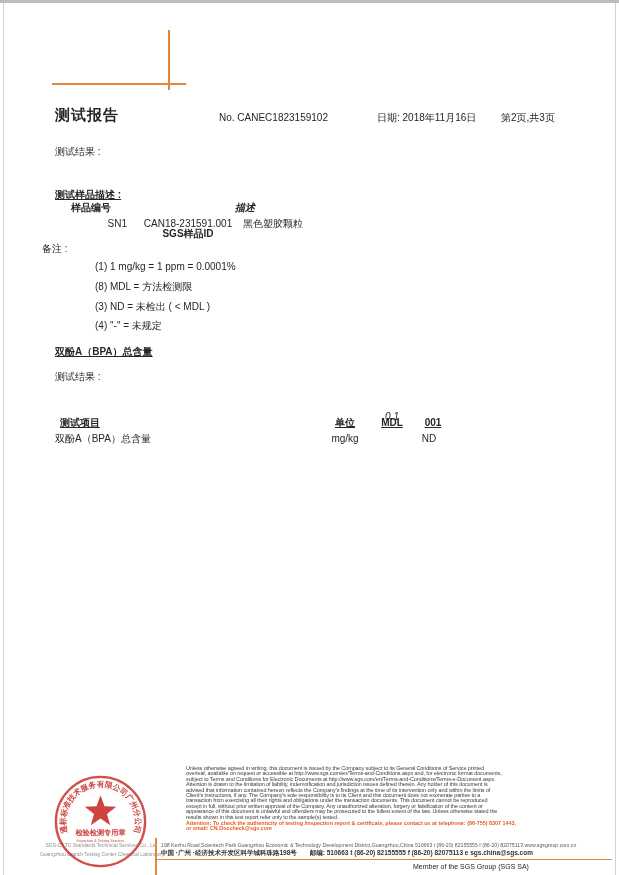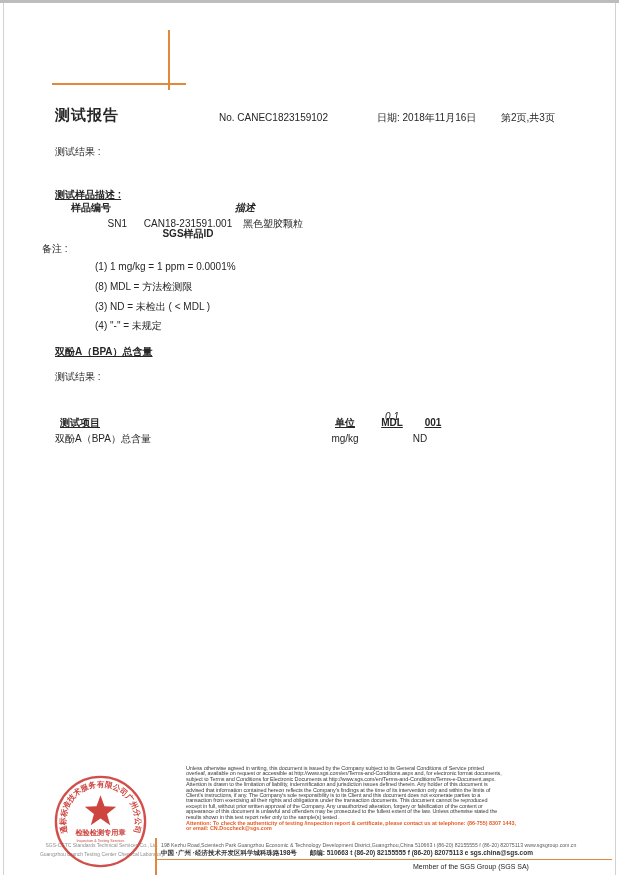--- a/index.html
+++ b/index.html
@@ -61,21 +61,21 @@
   <div class="abs t10" style="left:55px;top:371px;">测试结果 :</div>
 
   <div class="abs t10 b u" style="left:60px;top:417px;">测试项目</div>
   <div class="abs t10 b u cellc" style="left:325px;top:417px;width:40px;">单位</div>
   <div class="abs t10 b u cellc" style="left:372px;top:417px;width:40px;">MDL</div>
   <div class="abs t10 b u i cellc" style="left:413px;top:417px;width:40px;">001</div>
 
   <div class="abs t10" style="left:55px;top:433px;">双酚A（BPA）总含量</div>
   <div class="abs t10 cellc" style="left:325px;top:433px;width:40px;">mg/kg</div>
   <div class="abs t10 cellc" style="left:372px;top:411px;width:40px;font-style:italic;">0.1</div>
-  <div class="abs t10 cellc" style="left:400px;top:433px;width:40px;">ND</div>
+  <div class="abs t10 cellc" style="left:409px;top:433px;width:40px;">ND</div>
 
   <div class="abs labgray" style="left:22px;top:841px;">SGS-CSTC Standards Technical Services Co., Ltd.</div>
   <div class="abs labgray" style="left:22px;top:850px;">Guangzhou Branch Testing Center Chemical Laboratory</div>
 
   <svg class="abs" style="left:52px;top:773px;" width="97" height="97" viewBox="0 0 100 100">
     <defs>
       <path id="ringpath" d="M 16,62 A 36,36 0 1 1 84,62" fill="none"></path>
     </defs>
     <circle cx="50" cy="50" r="46" fill="none" stroke="#c9302a" stroke-width="2.4" opacity="0.85"></circle>
     <text font-size="8" fill="#c9302a" font-weight="bold" opacity="0.9">

